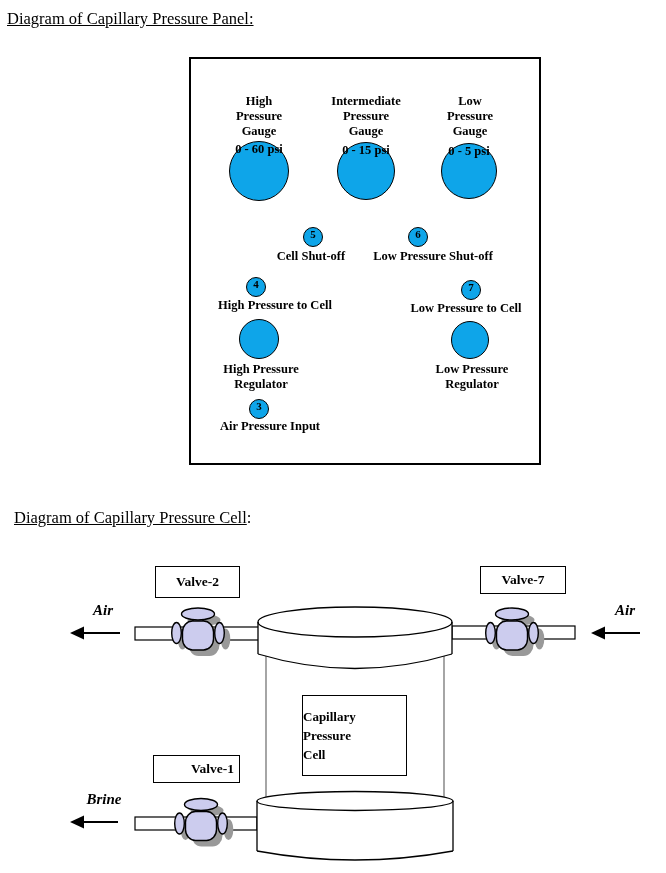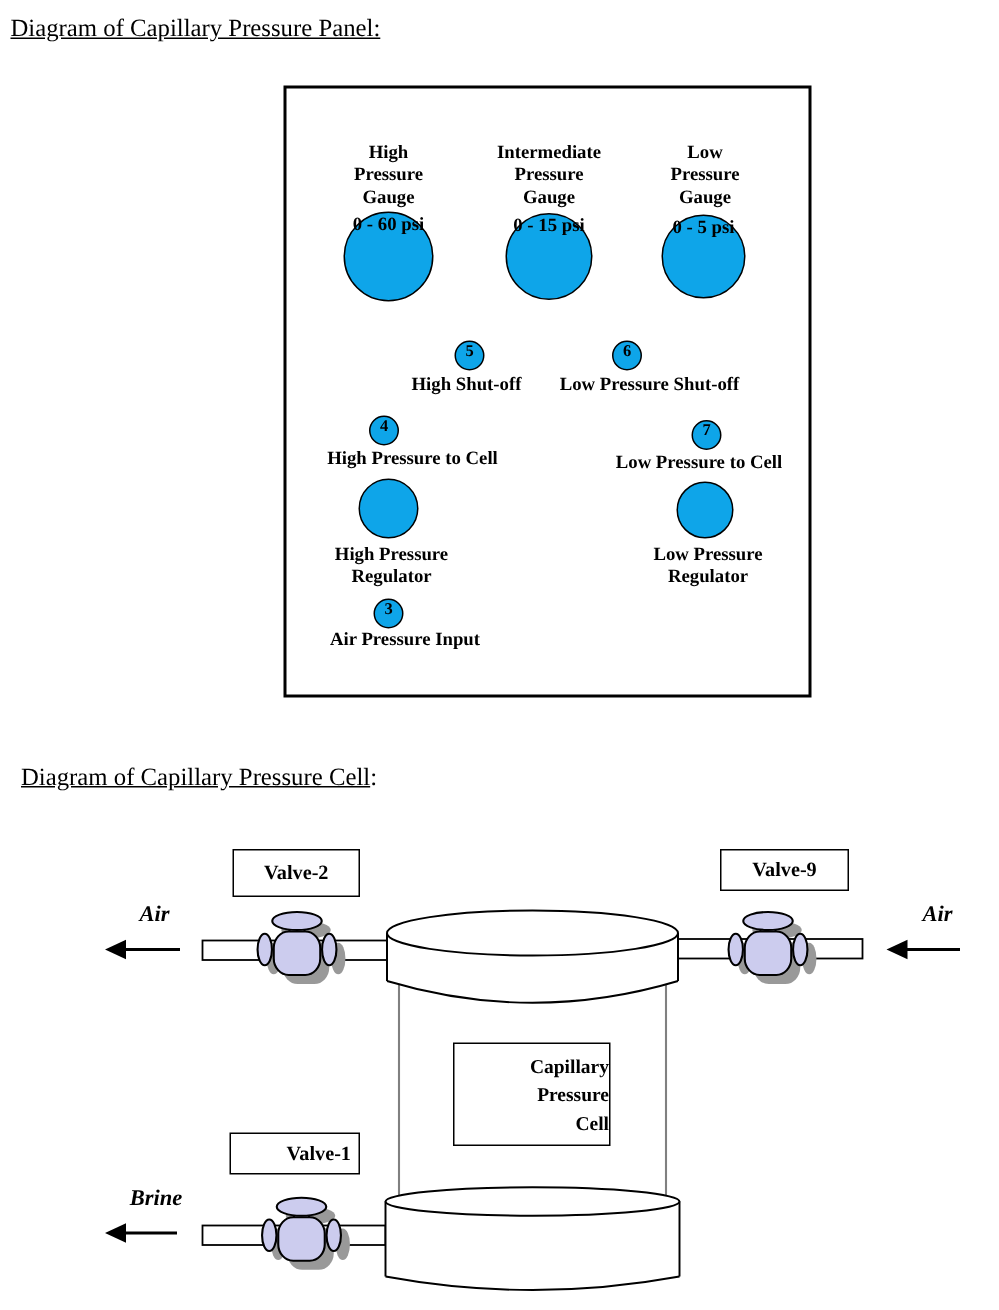--- a/index.html
+++ b/index.html
@@ -11,23 +11,23 @@
   .panel{left:189px;top:57px;width:348px;height:404px;border:2px solid #000;position:absolute;}
   .blabel{font-weight:bold;font-size:12.5px;line-height:15px;text-align:center;position:absolute;}
   .circle{position:absolute;border:1.4px solid #000;border-radius:50%;background:#0ea5e9;
           display:flex;justify-content:center;box-sizing:border-box;}
   .gaugetext{font-weight:bold;font-size:12.5px;white-space:nowrap;}
   .numcircle{width:20px;height:20px;font-weight:bold;font-size:11px;}
   .tagbox{position:absolute;border:1.6px solid #000;background:#fff;box-sizing:border-box;
           display:flex;align-items:center;justify-content:center;
           font-weight:bold;font-size:13.5px;}
   .flowlabel{position:absolute;font-weight:bold;font-size:15px;text-align:center;font-style:italic;}
-  .cellbox{position:absolute;left:302px;top:695px;width:105px;height:69px;border:1.6px solid #000;
+  .cellbox{position:absolute;left:302px;top:695px;width:105px;height:81px;border:1.6px solid #000;
            box-sizing:border-box;background:#fff;display:flex;flex-direction:column;
-           align-items:flex-end;justify-content:center;font-weight:bold;font-size:13px;line-height:19px;}
+           align-items:flex-start;justify-content:center;font-weight:bold;font-size:13px;line-height:19px;}
   svg{position:absolute;left:0;top:550px;}
 </style>
 </head>
 <body>
 
 <div class="abs heading" style="left:7px;top:9px;">
   <span class="u">Diagram of Capillary Pressure Panel:</span>
 </div>
 
 <div class="panel">
@@ -55,21 +55,21 @@
     <span>Pressure</span><br>
     <span>Gauge</span>
   </div>
   <div class="circle" style="left:250px;top:84px;width:56px;height:56px;">
     <span class="gaugetext">0 - 5 psi</span>
   </div>
 
   <div class="circle numcircle" style="left:112px;top:168px;">
     <span>5</span>
   </div>
-  <div class="blabel" style="left:55px;top:190px;width:130px;">High Shut-off</div>
+  <div class="blabel" style="left:55px;top:190px;width:130px;">Cell Shut-off</div>
 
   <div class="circle numcircle" style="left:217px;top:168px;">
     <span>6</span>
   </div>
   <div class="blabel" style="left:172px;top:190px;width:140px;">Low Pressure Shut-off</div>
 
   <div class="circle numcircle" style="left:55px;top:218px;">
     <span>4</span>
   </div>
   <div class="blabel" style="left:0px;top:239px;width:136px;padding-left:16px;">High Pressure to Cell</div>
@@ -150,21 +150,21 @@
     <line x1="82" y1="822" x2="118" y2="822"></line>
   </g>
   <g fill="#000000" stroke="none">
     <path d="M70,633 L84,626.5 L84,639.5 Z"></path>
     <path d="M591,633 L605,626.5 L605,639.5 Z"></path>
     <path d="M70,822 L84,815.5 L84,828.5 Z"></path>
   </g>
 </svg>
 
 <div class="tagbox" style="left:155px;top:566px;width:85px;height:32px;">Valve-2</div>
-<div class="tagbox" style="left:480px;top:566px;width:86px;height:28px;">Valve-9</div>
+<div class="tagbox" style="left:480px;top:566px;width:86px;height:28px;">Valve-7</div>
 <div class="tagbox" style="left:153px;top:755px;width:87px;height:28px;padding-left:32px;">Valve-1</div>
 
 <div class="flowlabel" style="left:73px;top:602px;width:60px;">Air</div>
 <div class="flowlabel" style="left:595px;top:602px;width:60px;">Air</div>
 <div class="flowlabel" style="left:74px;top:791px;width:60px;">Brine</div>
 
 <div class="cellbox">
   <span>Capillary</span>
   <span>Pressure</span>
   <span>Cell</span>

